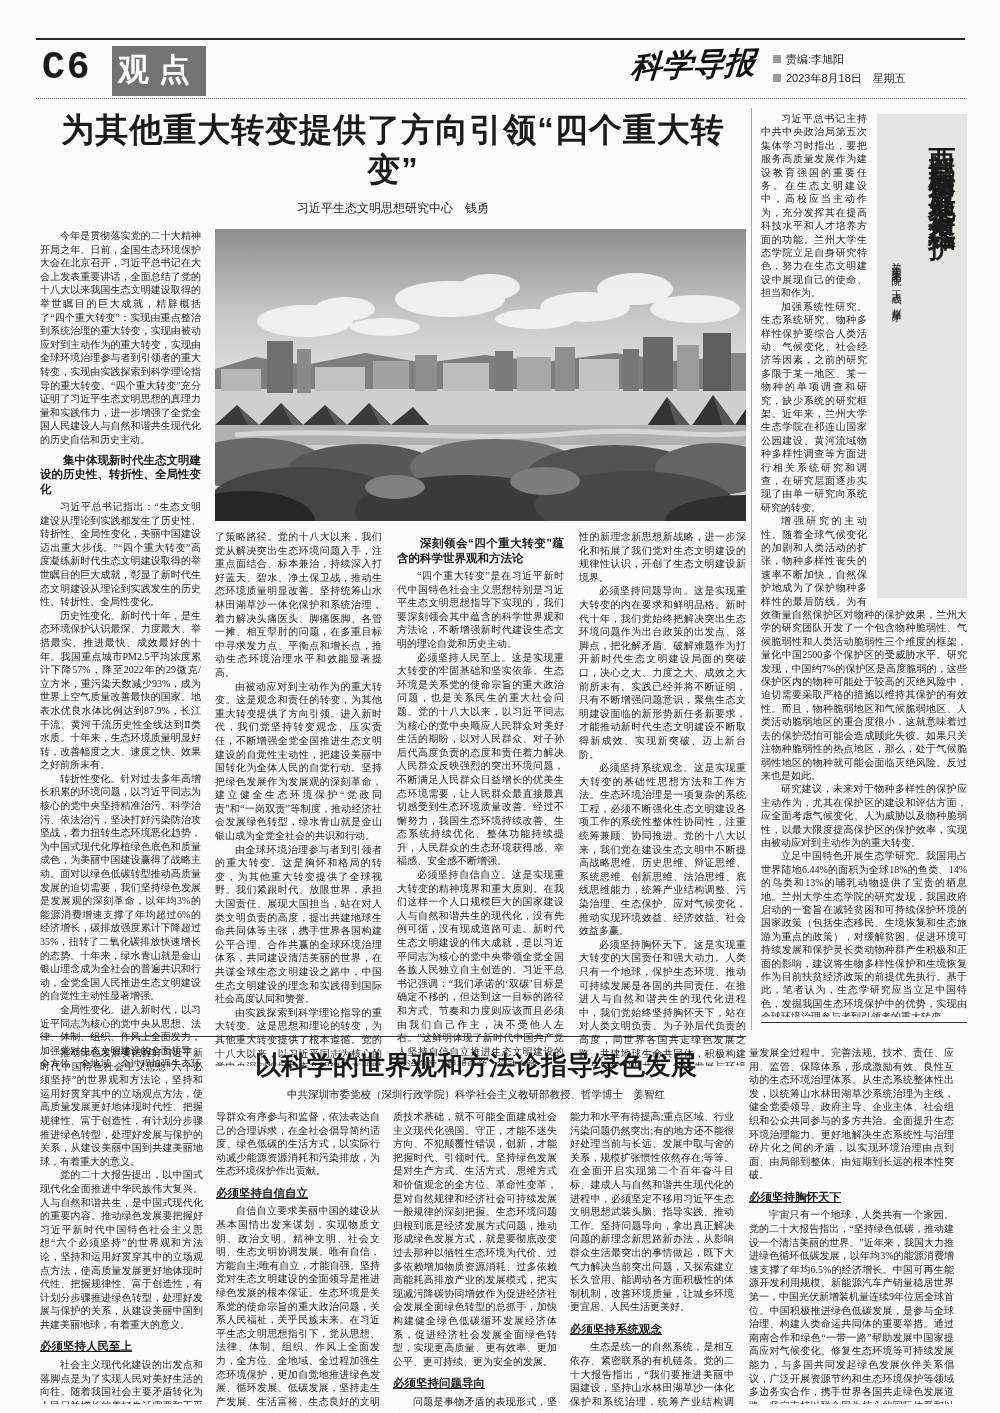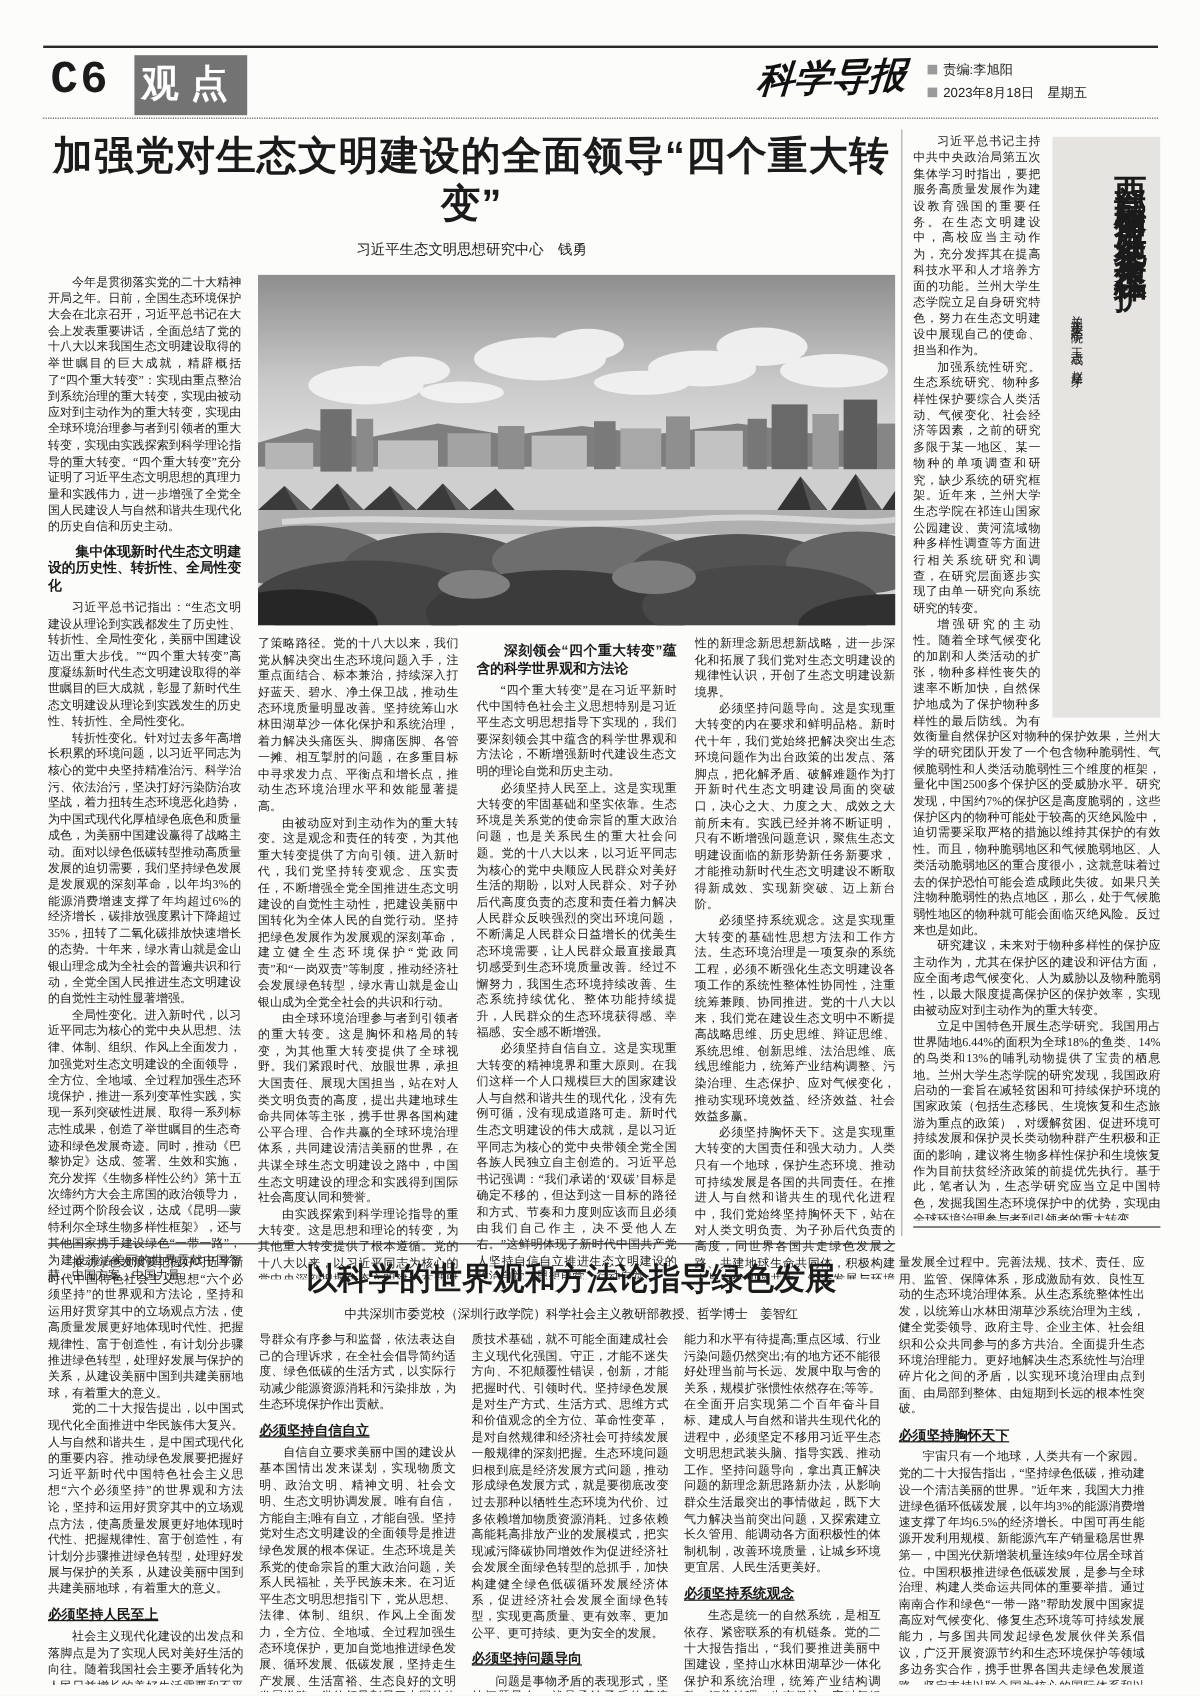--- a/index.html
+++ b/index.html
@@ -67,27 +67,28 @@
     <div class="section-box">观点</div>
     <div class="masthead">科学导报</div>
     <div class="hmeta">
       <div><span class="sq"></span><span>责编:李旭阳</span></div>
       <div><span class="sq"></span><span>2023年8月18日　星期五</span></div>
     </div>
   </div>
   <div class="rule-header"></div>
 
   <div class="main">
-    <div class="main-headline">加强党对生态文明建设的全面领导“四个重大转变”</div>
+    <div class="main-headline">为其他重大转变提供了方向引领“四个重大转变”</div>
     <div class="main-byline">习近平生态文明思想研究中心　钱勇</div>
     <div class="main-body">
       <div class="col mcol1">
           <p>今年是贯彻落实党的二十大精神开局之年。日前，全国生态环境保护大会在北京召开，习近平总书记在大会上发表重要讲话，全面总结了党的十八大以来我国生态文明建设取得的举世瞩目的巨大成就，精辟概括了“四个重大转变”：实现由重点整治到系统治理的重大转变，实现由被动应对到主动作为的重大转变，实现由全球环境治理参与者到引领者的重大转变，实现由实践探索到科学理论指导的重大转变。“四个重大转变”充分证明了习近平生态文明思想的真理力量和实践伟力，进一步增强了全党全国人民建设人与自然和谐共生现代化的历史自信和历史主动。</p>
           <h4>集中体现新时代生态文明建设的历史性、转折性、全局性变化</h4>
           <p>习近平总书记指出：“生态文明建设从理论到实践都发生了历史性、转折性、全局性变化，美丽中国建设迈出重大步伐。”“四个重大转变”高度凝练新时代生态文明建设取得的举世瞩目的巨大成就，彰显了新时代生态文明建设从理论到实践发生的历史性、转折性、全局性变化。</p>
+          <p>历史性变化。新时代十年，是生态环境保护认识最深、力度最大、举措最实、推进最快、成效最好的十年。我国重点城市PM2.5平均浓度累计下降57%，降至2022年的29微克/立方米，重污染天数减少93%，成为世界上空气质量改善最快的国家。地表水优良水体比例达到87.9%，长江干流、黄河干流历史性全线达到Ⅱ类水质。十年来，生态环境质量明显好转，改善幅度之大、速度之快、效果之好前所未有。</p>
           <p>转折性变化。针对过去多年高增长积累的环境问题，以习近平同志为核心的党中央坚持精准治污、科学治污、依法治污，坚决打好污染防治攻坚战，着力扭转生态环境恶化趋势，为中国式现代化厚植绿色底色和质量成色，为美丽中国建设赢得了战略主动。面对以绿色低碳转型推动高质量发展的迫切需要，我们坚持绿色发展是发展观的深刻革命，以年均3%的能源消费增速支撑了年均超过6%的经济增长，碳排放强度累计下降超过35%，扭转了二氧化碳排放快速增长的态势。十年来，绿水青山就是金山银山理念成为全社会的普遍共识和行动，全党全国人民推进生态文明建设的自觉性主动性显著增强。</p>
           <p>全局性变化。进入新时代，以习近平同志为核心的党中央从思想、法律、体制、组织、作风上全面发力，加强党对生态文明建设的全面领导，全方位、全地域、全过程加强生态环境保护，推进一系列变革性实践，实现一系列突破性进展、取得一系列标志性成果，创造了举世瞩目的生态奇迹和绿色发展奇迹。同时，推动《巴黎协定》达成、签署、生效和实施，充分发挥《生物多样性公约》第十五次缔约方大会主席国的政治领导力，经过两个阶段会议，达成《昆明—蒙特利尔全球生物多样性框架》，还与其他国家携手建设绿色“一带一路”，为建设清洁美丽的世界贡献中国智慧、中国方案、中国力量。</p>
         </div>
       <div class="main-right">
         <svg class="photo" viewBox="0 0 531 292" preserveAspectRatio="none">
           <defs>
             <linearGradient id="sky" x1="0" y1="0" x2="0" y2="1">
               <stop offset="0" stop-color="#8e8e8e"></stop>
                 <stop offset="0.55" stop-color="#c9c9c9"></stop>
                 <stop offset="1" stop-color="#e2e2e2"></stop>

